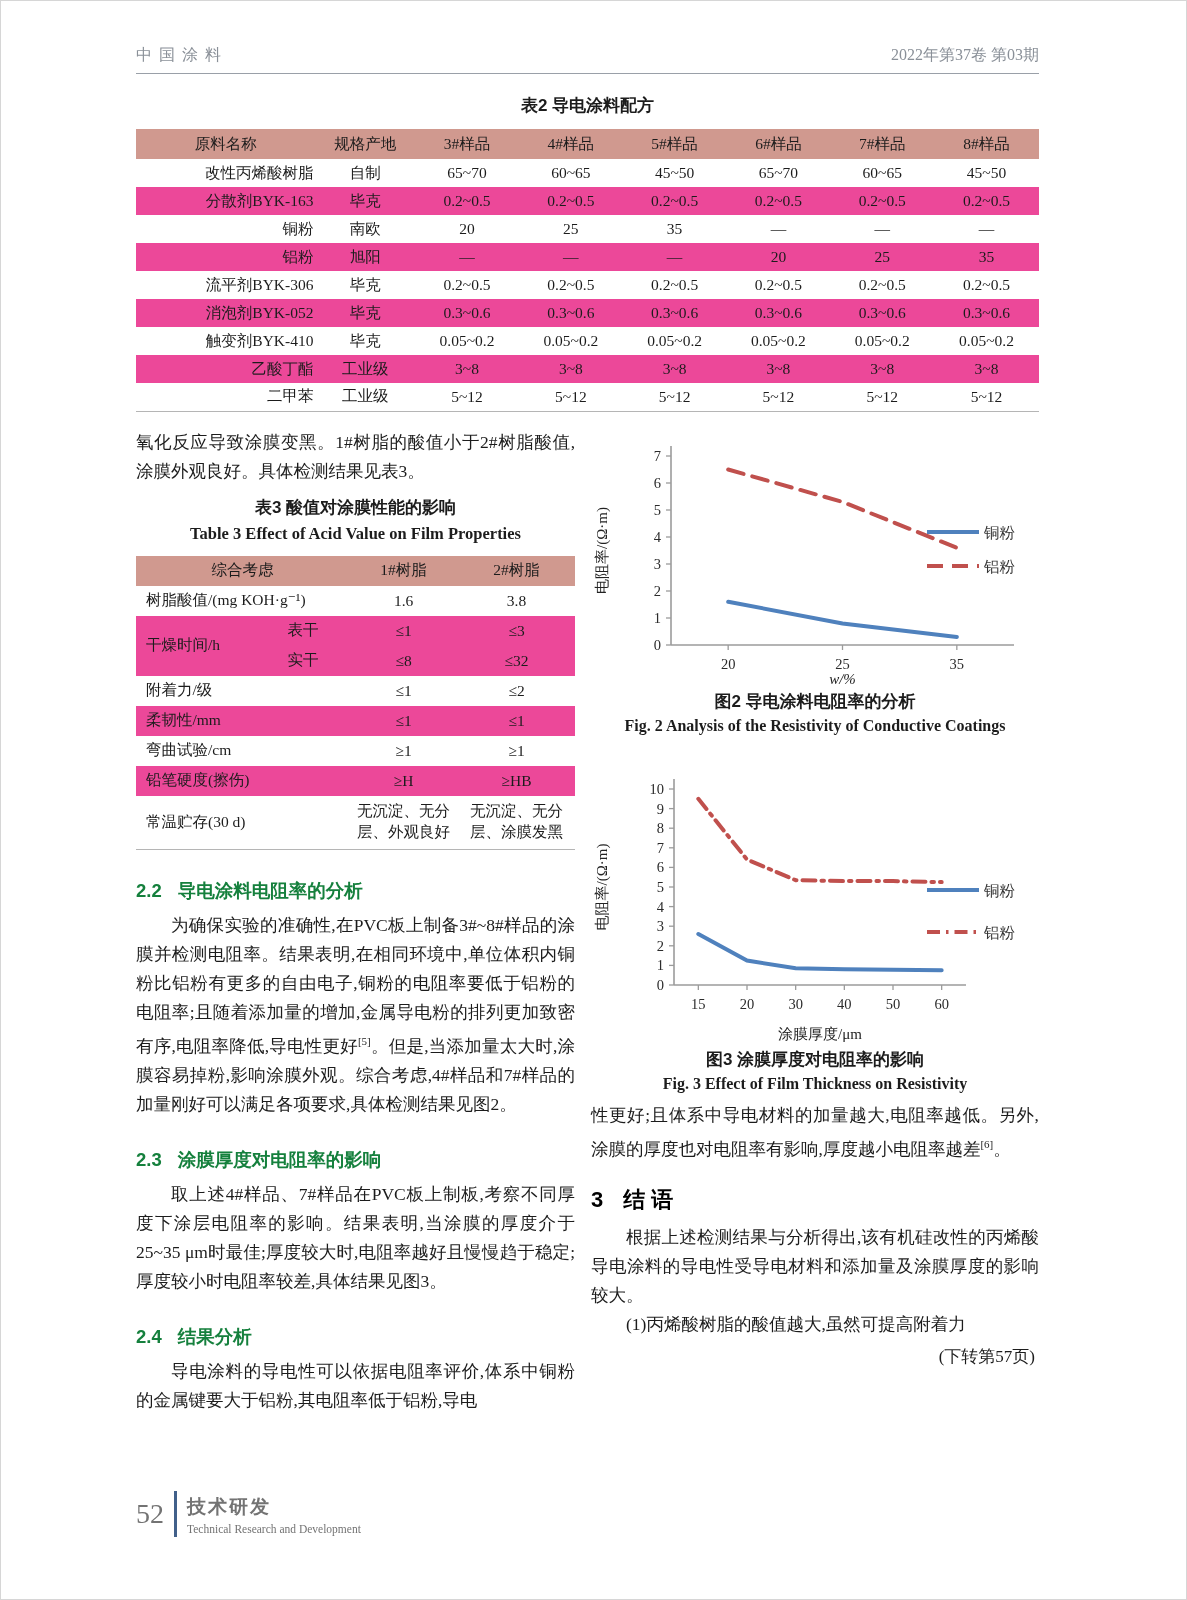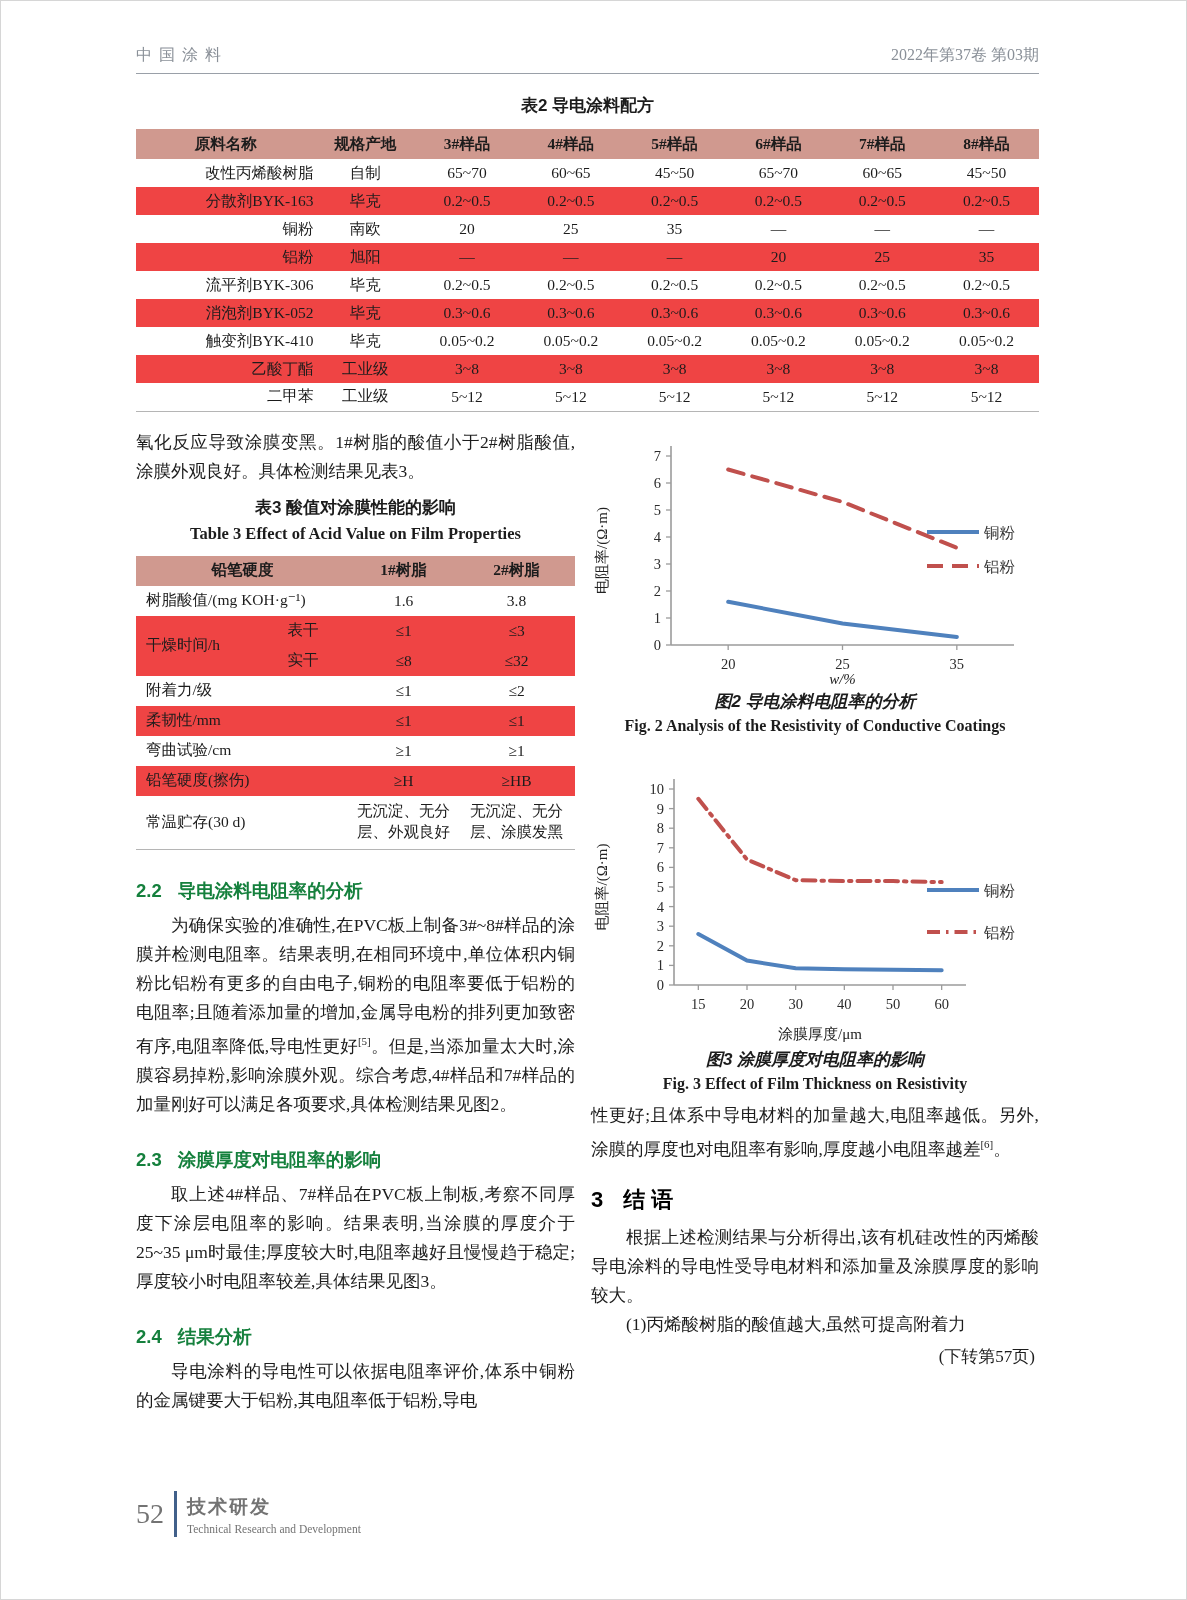--- a/index.html
+++ b/index.html
@@ -14,43 +14,43 @@
   .pg-header { padding-top:44px; display:flex; justify-content:space-between; align-items:flex-end;
     color:#8a9098; font-size:16px; border-bottom:1px solid #9aa0a8; padding-bottom:7px; }
   .pg-header .journal { letter-spacing:7px; }
   
   .t-title-cn { text-align:center; font-family:"Liberation Sans","DejaVu Sans",sans-serif;
     font-weight:bold; font-size:17px; margin-top:20px; }
   .t-title-en { text-align:center; font-weight:bold; font-size:16.5px; margin-top:5px; }
   
   table.ftable { border-collapse:collapse; width:100%; font-size:15.5px; text-align:center;
     margin-top:12px; border-bottom:1.5px solid #b5b5b5; }
-  table.ftable th { background:#d0998f; font-weight:bold; height:30px; }
+  table.ftable th { background:#d0998f; font-weight:normal; height:30px; }
   table.ftable td { height:28px; padding:1px 2px; }
-  table.ftable tr.alt td { background:#ef4444; }
+  table.ftable tr.alt td { background:#ec4899; }
   #table2 td.c0 { text-align:right; padding-left:14px; }
   #table3 td.lbl { text-align:left; padding-left:10px; }
   #table3 td { height:30px; }
   #table3 tr.tall td { height:54px; line-height:1.35; }
   
   .cols { display:flex; gap:16px; margin-top:16px; }
   .col-left { width:443px; }
   .col-right { width:448px; }
   .body-text { font-size:17.5px; line-height:29px; text-align:justify; margin:0; }
   .indent { text-indent:2em; }
   .body-text sup { font-size:11px; }
   .sec-head { color:#15803d; font-family:"Liberation Sans","DejaVu Sans",sans-serif;
     font-size:18.5px; font-weight:bold; margin:28px 0 8px 0; }
   .sec-head .num { margin-right:16px; }
   .sec3-head { color:#000000; font-family:"Liberation Sans","DejaVu Sans",sans-serif;
     font-size:22px; font-weight:bold; margin:22px 0 8px 0; }
   .sec3-head .num { margin-right:20px; }
   
   .fig-cap-cn { text-align:center; font-family:"Liberation Sans","DejaVu Sans",sans-serif;
-    font-weight:bold; font-size:17px; margin-top:2px;font-style:italic; }
+    font-weight:bold; font-size:17px; margin-top:2px; }
   .fig-cap-en { text-align:center; font-weight:bold; font-size:16px; margin-top:4px; }
   svg.chart { display:block; margin-top:0; }
   svg.chart text { font-family:"Liberation Serif","DejaVu Serif",serif; }
   #fig3-svg { margin-top:26px; }
   .cont-para { margin-top:8px; }
   .note-right { text-align:right; font-size:17px; margin-top:6px; padding-right:4px; }
   
   .pg-footer { position:absolute; left:135px; top:1490px; display:flex; align-items:center; color:#737373; }
   .pnum { font-size:28px; margin-right:10px; }
   .fdiv { width:3px; height:46px; background:#41608a; margin-right:10px; }
@@ -195,21 +195,21 @@
 
       <table class="ftable" id="table3">
         <colgroup>
             <col style="width:122px">
             <col style="width:93px">
             <col style="width:110px">
             <col style="width:118px">
           </colgroup>
         <thead>
           <tr>
-            <th colspan="2">铅笔硬度</th>
+            <th colspan="2">综合考虑</th>
             <th>1#树脂</th>
             <th>2#树脂</th>
           </tr>
         </thead>
         <tbody>
           <tr>
             <td colspan="2" class="lbl">树脂酸值/(mg KOH·g⁻¹)</td>
             <td>1.6</td>
             <td>3.8</td>
           </tr>

